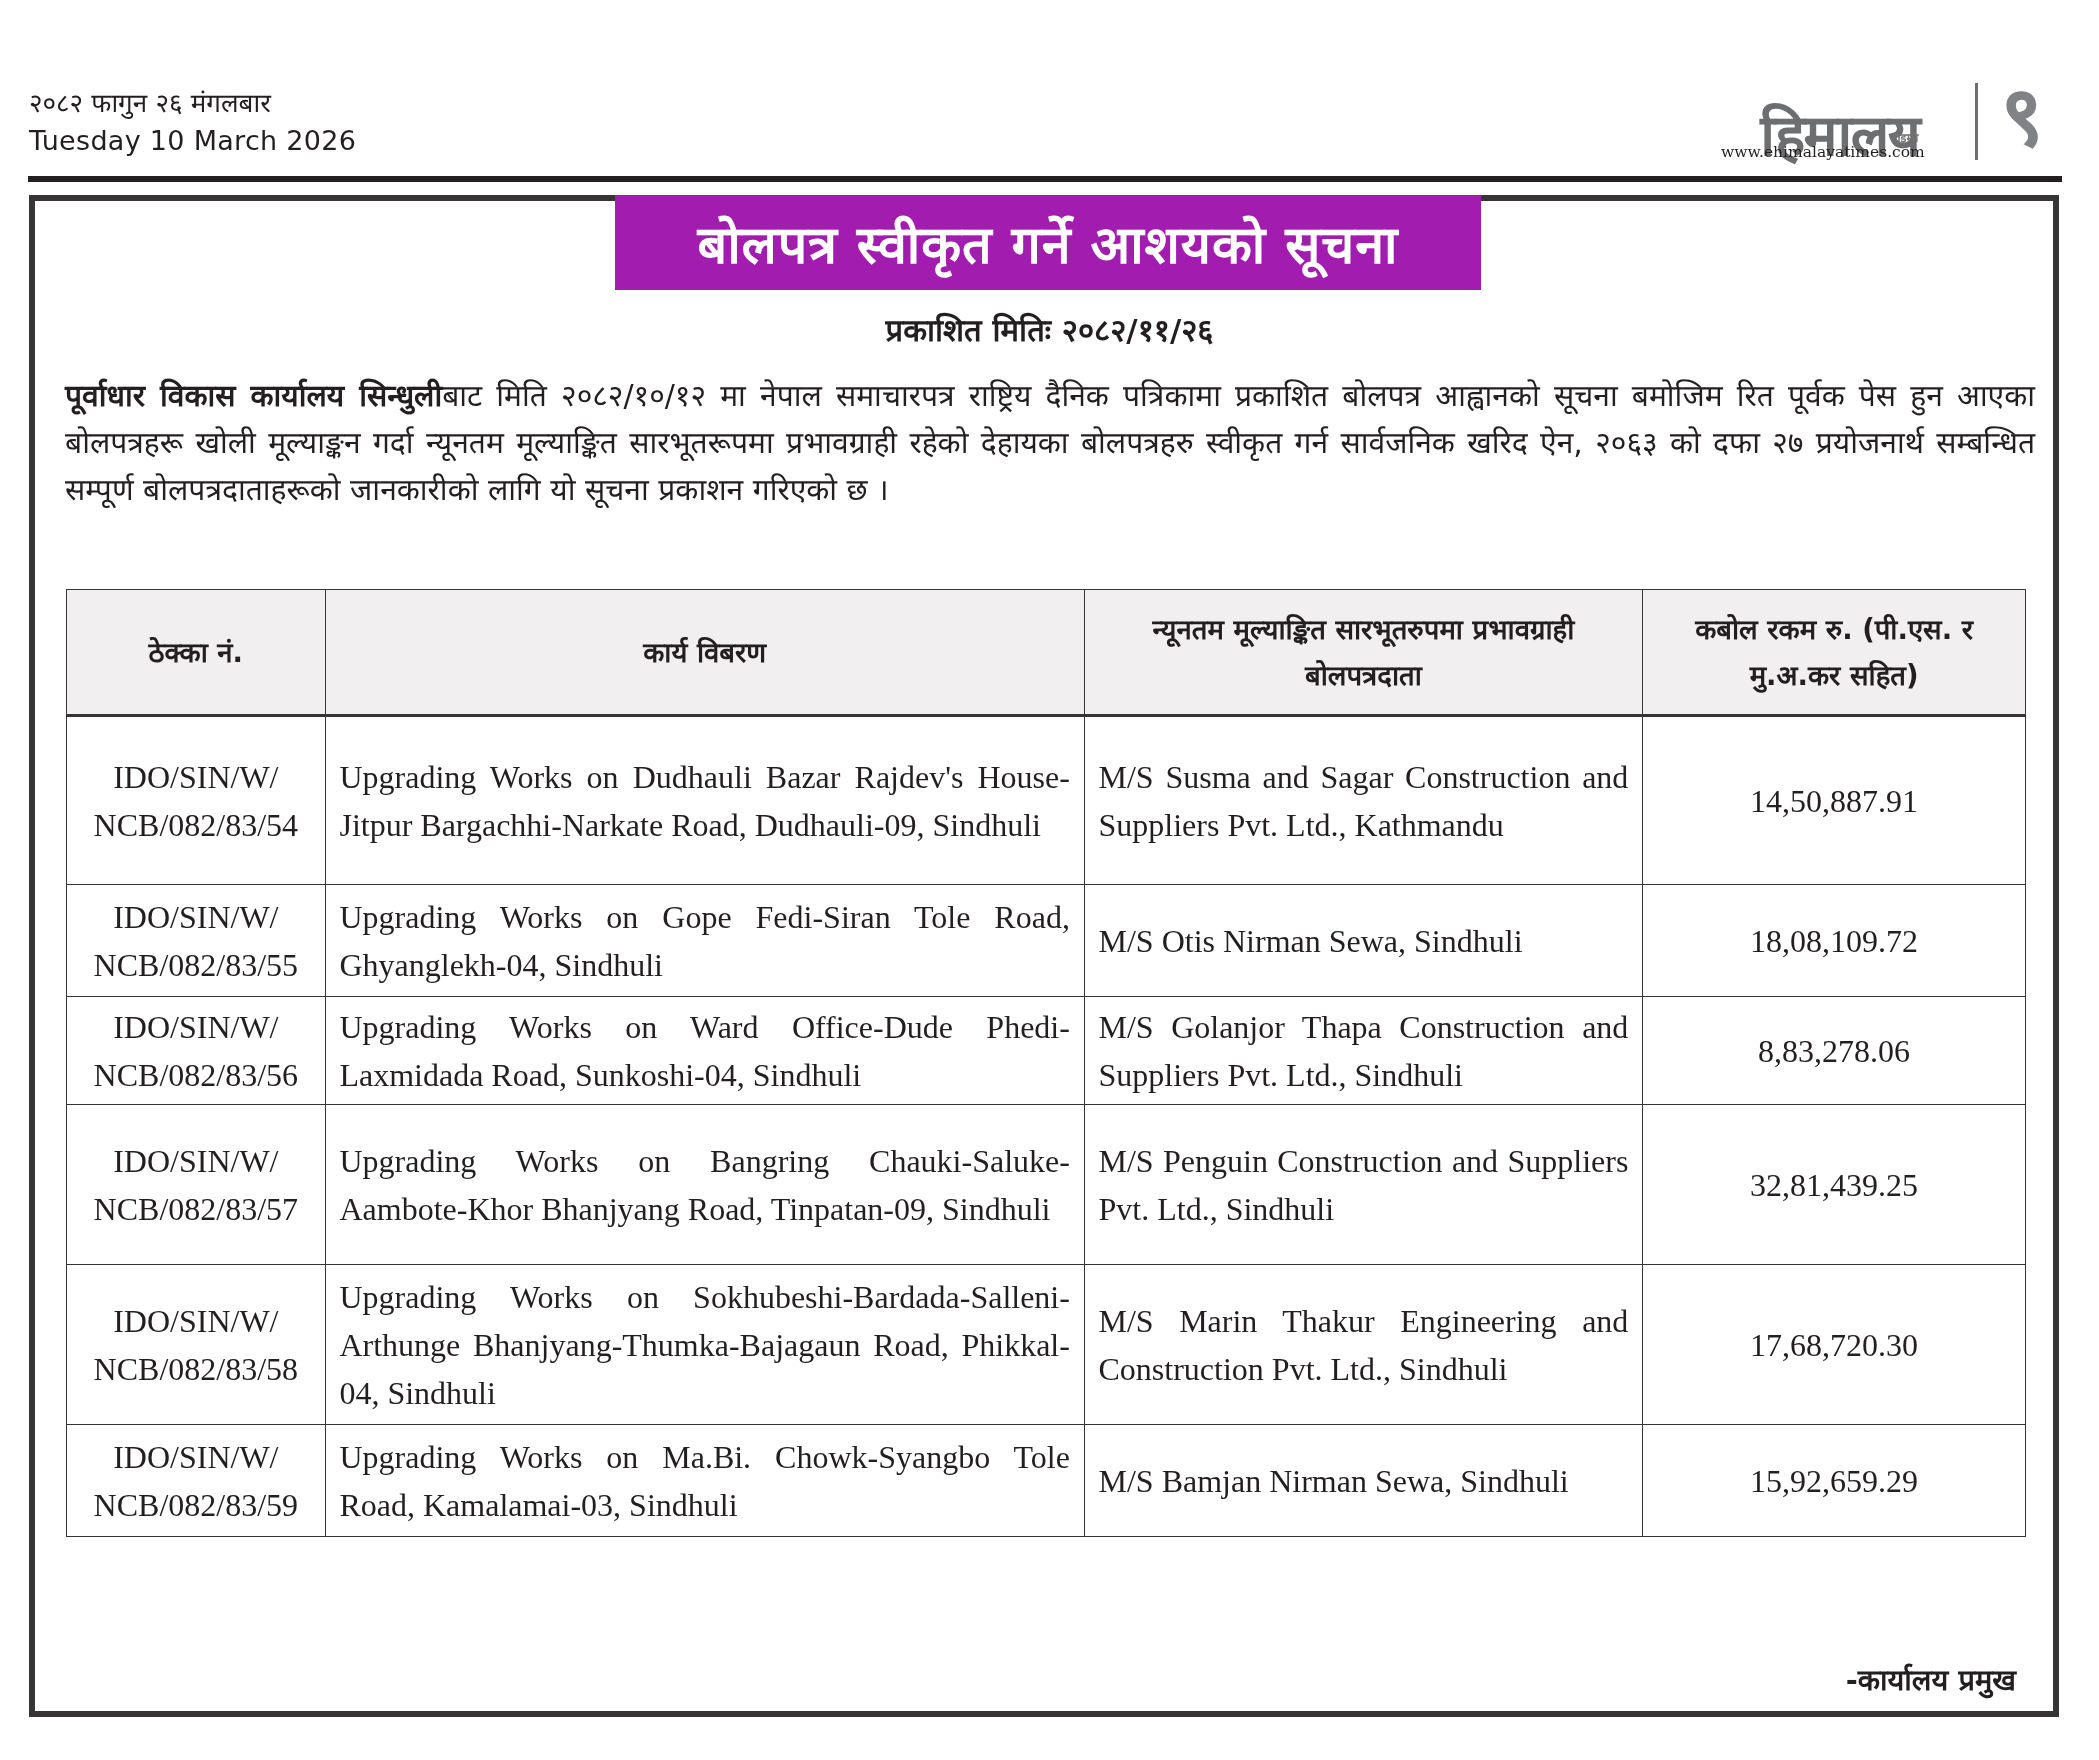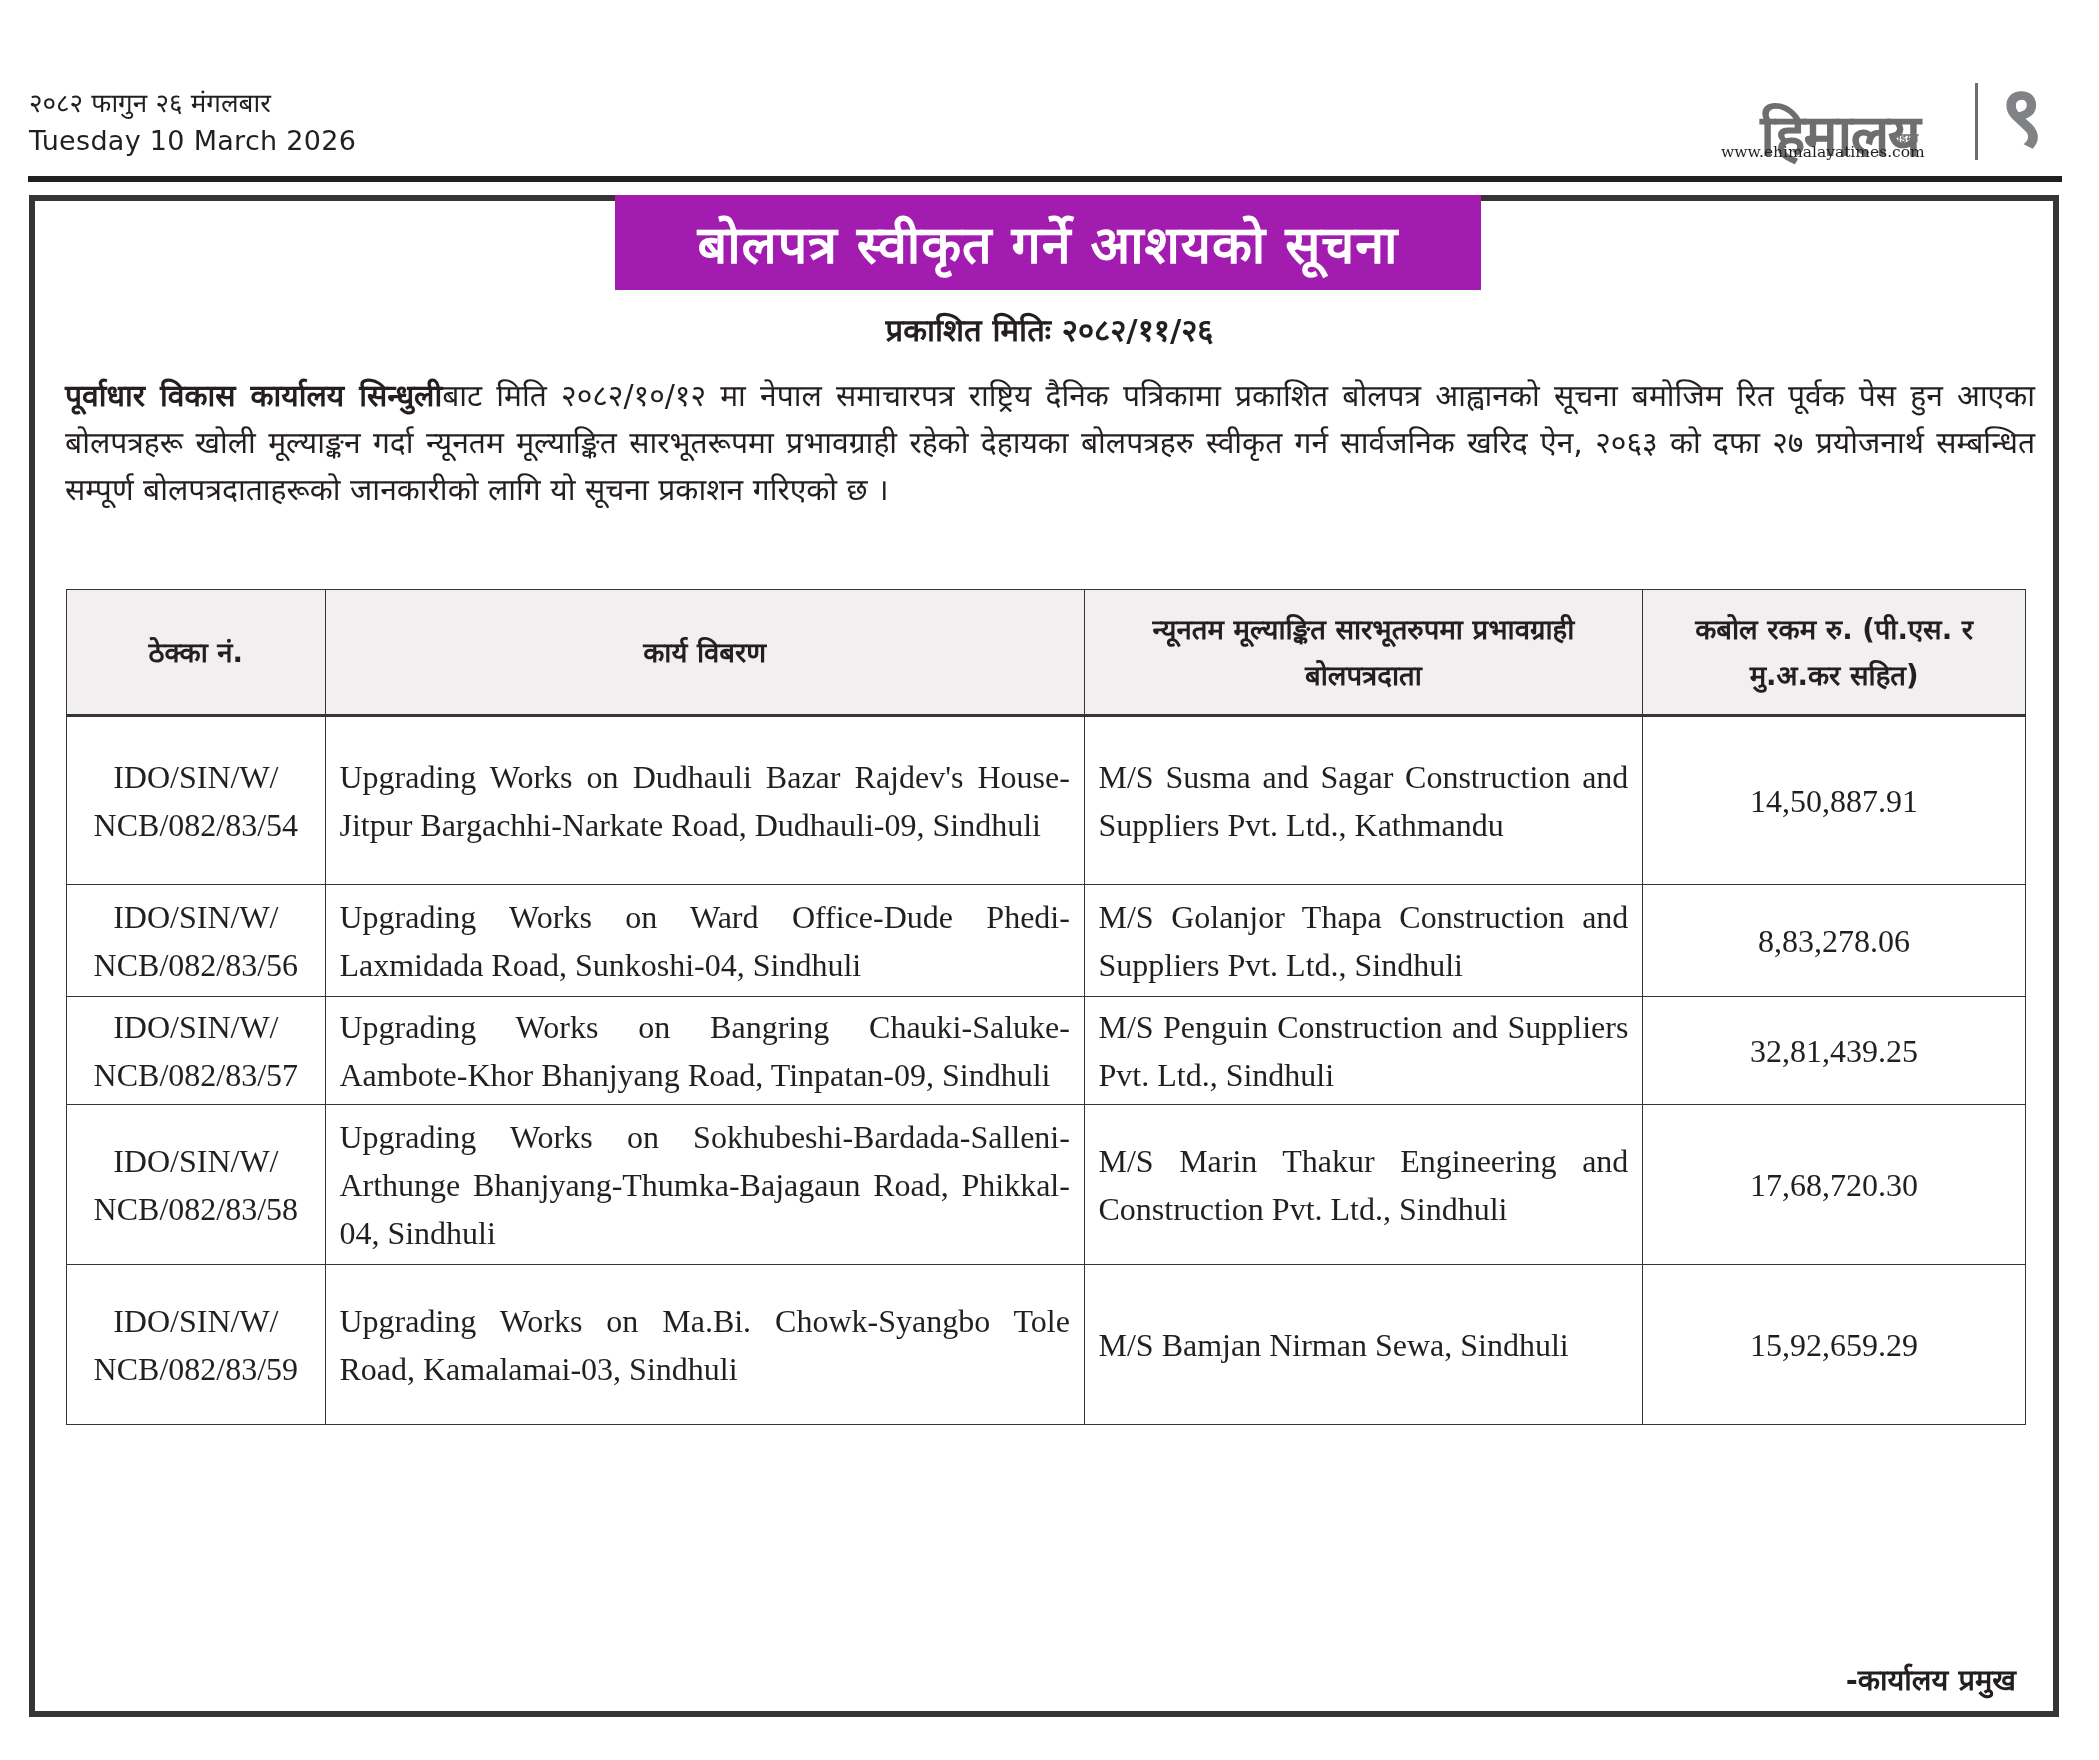--- a/index.html
+++ b/index.html
@@ -131,20 +131,26 @@
     </tr>
   </thead>
   <tbody>
     <tr>
       <td class="col-no">IDO/SIN/W/ NCB/082/83/54</td>
       <td class="col-desc">Upgrading Works on Dudhauli Bazar Rajdev's House-Jitpur Bargachhi-Narkate Road, Dudhauli-09, Sindhuli</td>
       <td class="col-bidder">M/S Susma and Sagar Construction and Suppliers Pvt. Ltd., Kathmandu</td>
       <td class="col-amt">14,50,887.91</td>
     </tr>
     <tr>
+      <td class="col-no">IDO/SIN/W/ NCB/082/83/55</td>
+      <td class="col-desc">Upgrading Works on Gope Fedi-Siran Tole Road, Ghyanglekh-04, Sindhuli</td>
+      <td class="col-bidder">M/S Otis Nirman Sewa, Sindhuli</td>
+      <td class="col-amt">18,08,109.72</td>
+    </tr>
+    <tr>
       <td class="col-no">IDO/SIN/W/ NCB/082/83/56</td>
       <td class="col-desc">Upgrading Works on Ward Office-Dude Phedi-Laxmidada Road, Sunkoshi-04, Sindhuli</td>
       <td class="col-bidder">M/S Golanjor Thapa Construction and Suppliers Pvt. Ltd., Sindhuli</td>
       <td class="col-amt">8,83,278.06</td>
     </tr>
     <tr>
       <td class="col-no">IDO/SIN/W/ NCB/082/83/57</td>
       <td class="col-desc">Upgrading Works on Bangring Chauki-Saluke-Aambote-Khor Bhanjyang Road, Tinpatan-09, Sindhuli</td>
       <td class="col-bidder">M/S Penguin Construction and Suppliers Pvt. Ltd., Sindhuli</td>
       <td class="col-amt">32,81,439.25</td>

